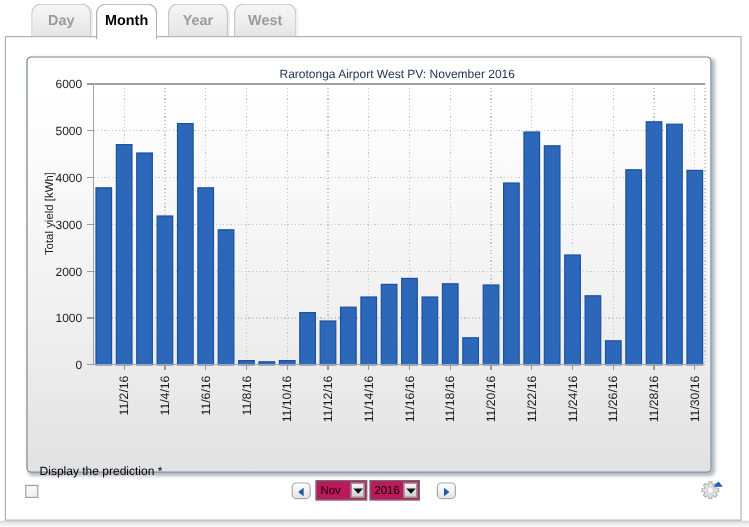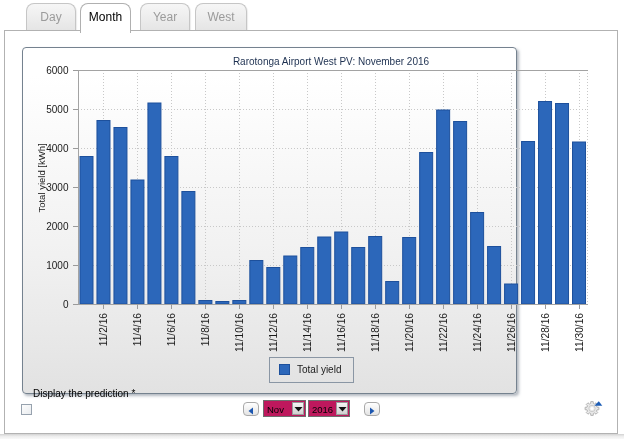--- a/index.html
+++ b/index.html
@@ -1,20 +1,20 @@
 <!DOCTYPE html>
 <html><head><meta charset="utf-8">
 <style>
 html,body{margin:0;padding:0}
 body{width:624px;height:439px;background:#fff;font-family:"Liberation Sans",sans-serif;position:relative;overflow:hidden}
 .tab{position:absolute;top:3px;height:27px;border:1px solid #c6c6c6;border-bottom:none;border-radius:8px 8px 0 0;
- background:linear-gradient(#f6f6f6,#e5e5e5);color:#9b9b9b;font-weight:normal;font-size:12px;text-align:center;line-height:27px;box-sizing:border-box;z-index:1;box-shadow:1px 1px 1px rgba(0,0,0,.08)}
+ background:linear-gradient(#f6f6f6,#e5e5e5);color:#9b9b9b;font-weight:bold;font-size:12px;text-align:center;line-height:27px;box-sizing:border-box;z-index:1;box-shadow:1px 1px 1px rgba(0,0,0,.08)}
 .tab.active{background:#fff;color:#000;border-color:#b0b0b0;height:30px;z-index:3;box-shadow:none}
 #panel{position:absolute;left:4px;top:30px;width:614px;height:404px;border:1px solid #b2b2b2;background:#fff;box-sizing:border-box;z-index:2}
-#chartbox{position:absolute;left:22px;top:47px;width:495px;height:347px;border:1.5px solid #75828f;border-radius:4px;box-sizing:border-box;
+#chartbox{position:absolute;left:22px;top:47px;width:571px;height:347px;border:1.5px solid #75828f;border-radius:4px;box-sizing:border-box;
  background:linear-gradient(180deg,#ffffff 8%,#f1f1f1 60%,#e2e2e2 100%);box-shadow:2px 2px 3px rgba(115,125,140,.55);z-index:3}
 #legend{position:absolute;left:246px;top:309px;width:85px;height:26px;border:1px solid #8a96a4;box-sizing:border-box}
 #legend .sq{position:absolute;left:9px;top:6px;width:11px;height:11px;background:#2c67ba;border:1px solid #1d509c;box-sizing:border-box}
 #legend .tx{position:absolute;left:27px;top:6px;font-size:10px;color:#1a1a1a}
 #checkbox{position:absolute;left:21px;top:404px;width:11px;height:11px;border:1px solid #97a2ae;background:linear-gradient(135deg,#fdfdfd,#e9ecef);box-sizing:border-box;z-index:4}
 #chklabel{position:absolute;left:33px;top:388px;font-size:10px;color:#000;z-index:4}
 .navbtn{position:absolute;top:402px;width:16px;height:14px;border:1px solid #a9a9a9;border-radius:4px;background:linear-gradient(#ffffff,#e4e4e4);box-sizing:border-box;z-index:4}
 .combo{position:absolute;top:400px;height:17px;border:1px solid #6e6e6e;background:#be185d;box-sizing:border-box;z-index:4}
 .combo .val{position:absolute;left:3px;top:2.5px;font-size:9.5px;color:#000}
 .combo .btn{position:absolute;right:1px;top:1px;bottom:1px;width:12px;background:linear-gradient(#f5f5f5,#cfcfcf);border:1px solid #9a9a9a;box-sizing:border-box}
@@ -123,24 +123,20 @@
 <text transform="translate(559.51,265.0) rotate(-90)" text-anchor="end" font-size="10.2" fill="#1a1a1a">11/30/16</text>
 <text x="45.5" y="259.60" text-anchor="end" font-size="10" fill="#1a1a1a">0</text>
 <text x="45.5" y="220.60" text-anchor="end" font-size="10" fill="#1a1a1a">1000</text>
 <text x="45.5" y="181.60" text-anchor="end" font-size="10" fill="#1a1a1a">2000</text>
 <text x="45.5" y="142.60" text-anchor="end" font-size="10" fill="#1a1a1a">3000</text>
 <text x="45.5" y="103.60" text-anchor="end" font-size="10" fill="#1a1a1a">4000</text>
 <text x="45.5" y="64.60" text-anchor="end" font-size="10" fill="#1a1a1a">5000</text>
 <text x="45.5" y="25.60" text-anchor="end" font-size="10" fill="#1a1a1a">6000</text>
 <text transform="translate(21.5,130) rotate(-90)" text-anchor="middle" font-size="9.5" fill="#1a1a1a">Total yield [kWh]</text>
 </svg>
-<div id="legend">
-      <div class="sq"></div>
-      <div class="tx">Total yield</div>
-    </div>
 </div>
 <div id="checkbox"></div>
 <div id="chklabel">Display the prediction *</div>
 <div class="navbtn" style="left:243px"><svg width="14" height="12">
       <polygon points="4.5,6 9,2.5 9,9.5" fill="#1c57b0"></polygon>
     </svg></div>
 <div class="combo" style="left:263px;width:43px">
     <span class="val">Nov</span>
     <span class="btn">
       <svg width="9" height="6">

